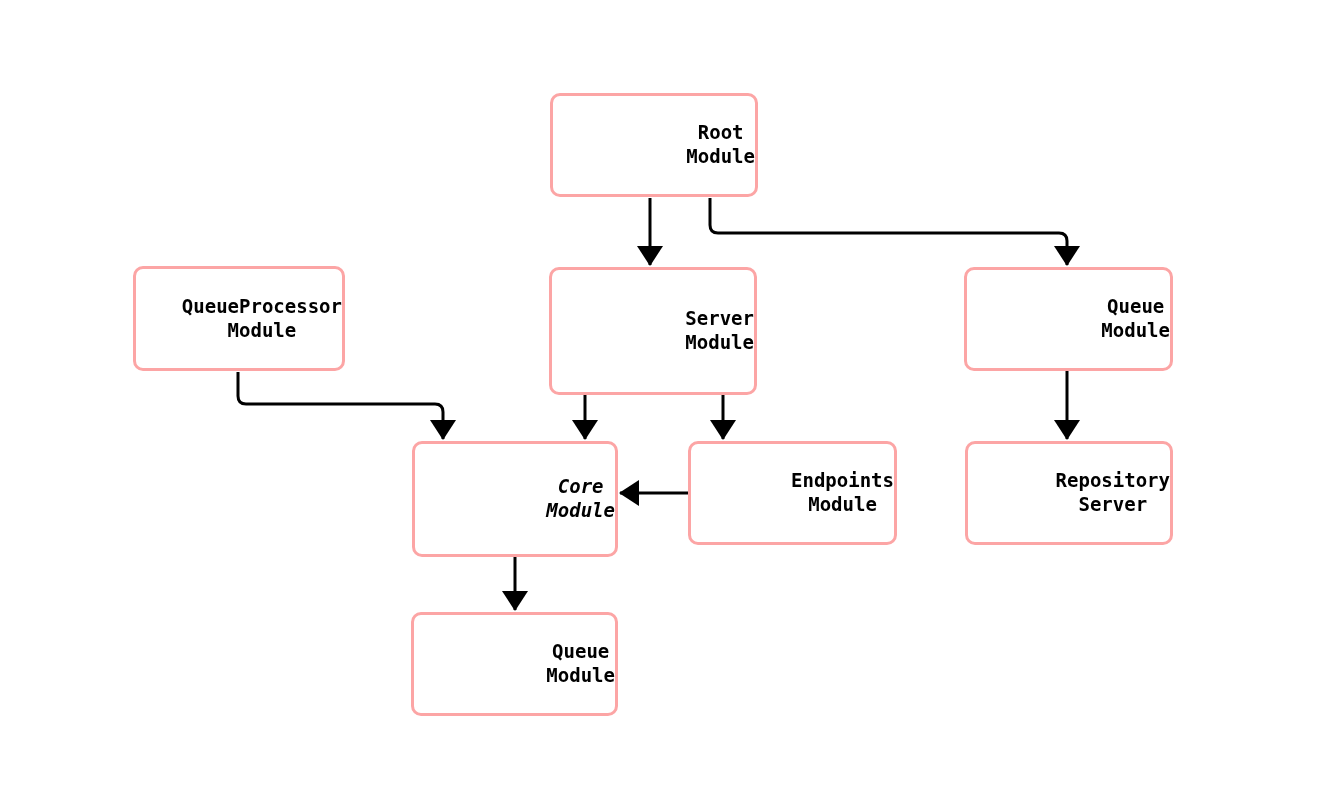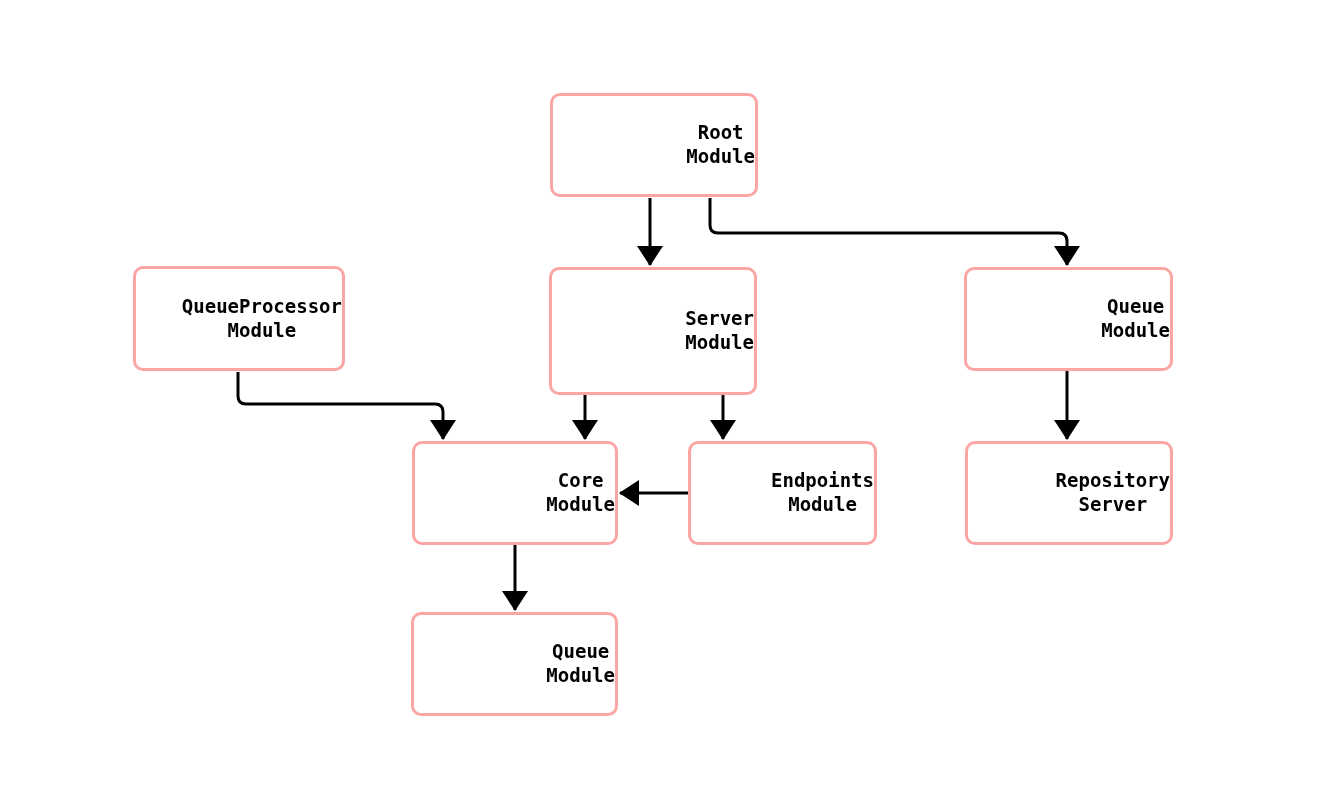--- a/index.html
+++ b/index.html
@@ -40,22 +40,22 @@
     font-weight: 700;
     font-size: 19px;
     line-height: 1.25;
     color: #000000;
     white-space: pre-line;
   }
   .node-root        { left: 550px; top:  93px; width: 208px; height: 104px; }
   .node-queueproc   { left: 133px; top: 266px; width: 212px; height: 105px; }
   .node-server      { left: 549px; top: 267px; width: 208px; height: 128px; }
   .node-global      { left: 964px; top: 267px; width: 209px; height: 104px; }
-  .node-core        { left: 412px; top: 441px; width: 206px; height: 104px; }
-  .node-endpoints   { left: 688px; top: 441px; width: 189px; height: 104px; }
+  .node-core        { left: 412px; top: 441px; width: 206px; height: 116px; font-style: italic; }
+  .node-endpoints   { left: 688px; top: 441px; width: 209px; height: 104px; }
   .node-repository  { left: 965px; top: 441px; width: 208px; height: 104px; }
   .node-queue       { left: 411px; top: 612px; width: 207px; height: 104px; }
 </style>
 </head>
 <body>
 
 <div class="canvas">
 
   <svg class="edges-layer" viewBox="0 0 1337 809" xmlns="http://www.w3.org/2000/svg">
     <defs>

